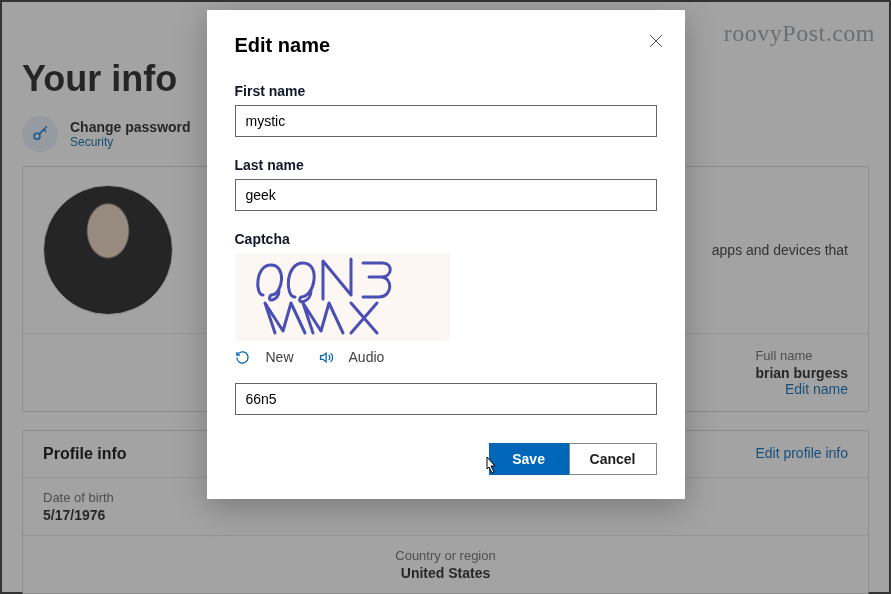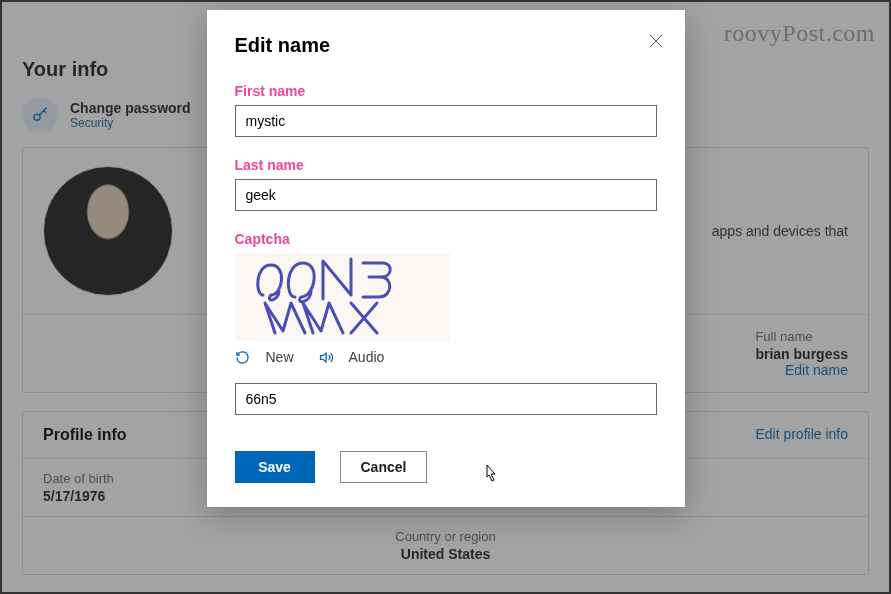--- a/index.html
+++ b/index.html
@@ -27,21 +27,21 @@
     .watermark {
       position: absolute;
       top: 18px;
       right: 14px;
       color: #9aa0a6;
       font-size: 24px;
       font-family: Georgia, serif;
       letter-spacing: 0.5px;
     }
     .page-title {
-      font-size: 20px;
+      font-size: 36px;
       font-weight: 600;
       color: #1b1b1b;
       margin-top: 42px;
       margin-bottom: 16px;
     }
     .pw-row {
       display: flex;
       align-items: center;
       gap: 12px;
       margin-bottom: 14px;
@@ -161,21 +161,21 @@
     .close-btn {
       position: absolute;
       top: 24px;
       right: 22px;
       cursor: pointer;
       color: #555;
     }
     .form-label {
       font-size: 14px;
       font-weight: 600;
-      color: #ec4899;
+      color: #0f172a;
       margin-bottom: 6px;
       display: block;
     }
     .text-input {
       width: 100%;
       padding: 7px 10px;
       font-size: 14px;
       border: 1px solid #666;
       outline: none;
       margin-bottom: 20px;
@@ -195,23 +195,23 @@
     .captcha-action {
       display: flex;
       align-items: center;
       gap: 16px;
       color: #404040;
       font-size: 14px;
       cursor: pointer;
     }
     .modal-buttons {
       display: flex;
-      justify-content: flex-start;
-      gap: 25px;
-      margin-top: 36px;
+      justify-content: flex-end;
+      gap: 0;
+      margin-top: 28px;
     }
     .btn {
       min-width: 80px;
       padding: 7px 20px;
       font-size: 14px;
       font-weight: 600;
       cursor: pointer;
       border: 1px solid transparent;
     }
     .btn-primary {

